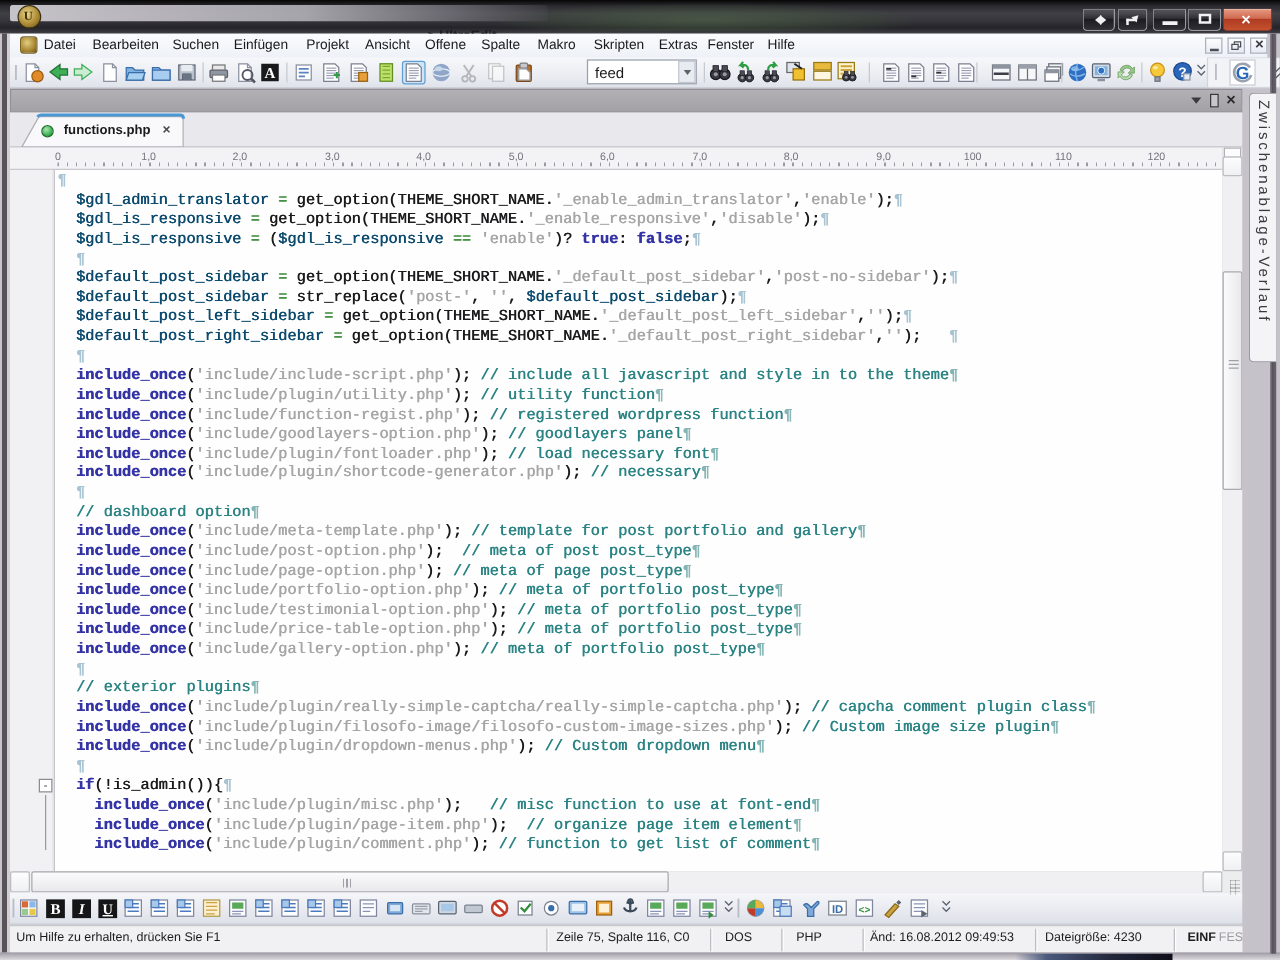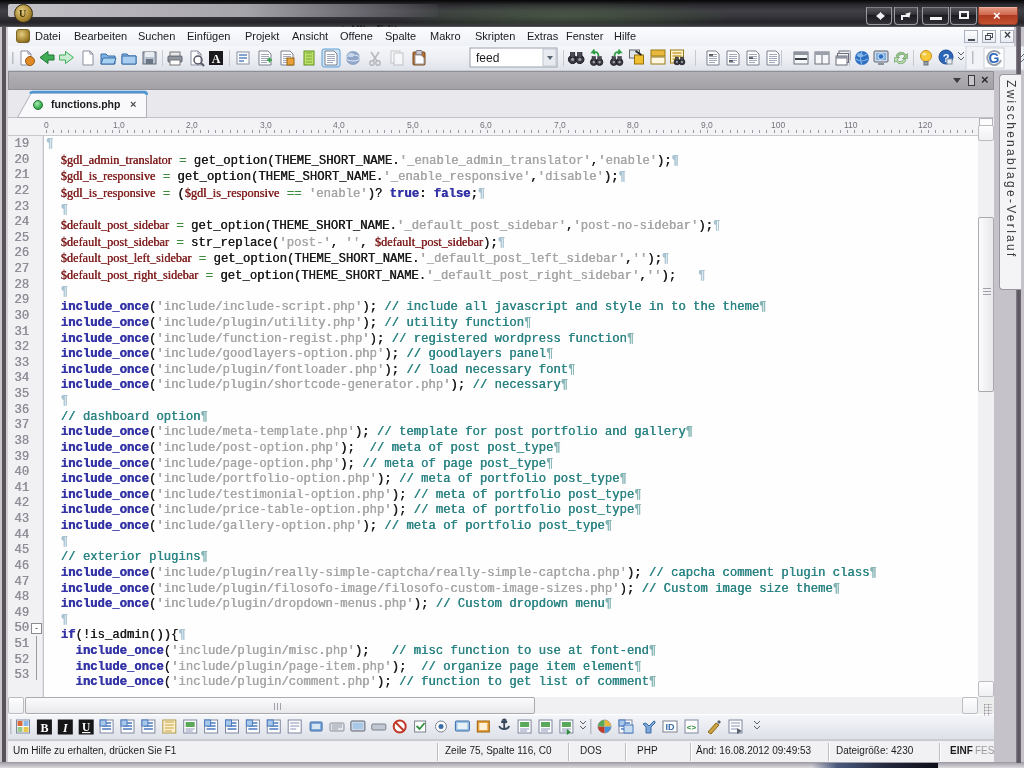--- a/index.html
+++ b/index.html
@@ -36,21 +36,21 @@
 
 #ruler{left:8px;top:118px;width:970px;height:18px;background:#f3f2f5;border-bottom:1px solid #c9c8cd;}
 #ruler .rn{position:absolute;top:2px;font-size:8.5px;color:#73737c;}
 #rticks{left:38px;top:12px;width:928px;height:3px;background:repeating-linear-gradient(to right,#9a9aa4 0 1px,transparent 1px 7.35px);}
 
 #gutter{left:8px;top:136px;width:35px;height:561px;background:#f1f0f3;border-right:1px solid #e2e1e5;}
 #codebg{left:44px;top:136px;width:934px;height:561px;background:#fefefe;}
 pre{margin:0;font-family:"Liberation Mono",monospace;font-size:12.25px;line-height:15.62px;text-shadow:0.4px 0 0 currentColor;}
 #lnums{left:8px;top:137px;width:21px;height:560px;text-align:right;color:#8e8e98;}
 #code{left:46px;top:137px;width:930px;height:560px;color:#1b1b1d;overflow:hidden;}
-.v{color:#7f1d1d;font-family:Liberation Serif, serif;}
+.v{color:#0c4a6e;}
 .k{color:#3434a6;font-weight:bold;}
 .s{color:#a6a6a6;}
 .c{color:#2c8484;}
 .o{color:#3d8c3d;}
 .pm{color:#a8c3d2;}
 .pc{color:#85b4b4;}
 #fold{left:31px;top:623px;width:11px;height:11px;background:#fff;border:1px solid #8a8a90;color:#333;font-size:9px;line-height:9px;text-align:center;}
 #foldline{left:36px;top:636px;width:1px;height:44px;background:#9a9aa0;}
 
 #vsb{left:978px;top:118px;width:16px;height:579px;background:#f0f0f3;}
@@ -370,55 +370,20 @@
     <span class="rn" style="left:472px">6,0</span>
     <span class="rn" style="left:546px">7,0</span>
     <span class="rn" style="left:619px">8,0</span>
     <span class="rn" style="left:693px">9,0</span>
     <span class="rn" style="left:763px">100</span>
     <span class="rn" style="left:836px">110</span>
     <span class="rn" style="left:910px">120</span>
   </div>
   <div id="gutter"></div>
   <div id="codebg"></div>
-  <pre id="lnums">19
-20
-21
-22
-23
-24
-25
-26
-27
-28
-29
-30
-31
-32
-33
-34
-35
-36
-37
-38
-39
-40
-41
-42
-43
-44
-45
-46
-47
-48
-49
-50
-51
-52
-53</pre>
   <pre id="code"><span class="pm">¶</span>
   <span class="v">$gdl_admin_translator</span> <span class="o">=</span> get_option(THEME_SHORT_NAME.<span class="s">'_enable_admin_translator'</span>,<span class="s">'enable'</span>);<span class="pm">¶</span>
   <span class="v">$gdl_is_responsive</span> <span class="o">=</span> get_option(THEME_SHORT_NAME.<span class="s">'_enable_responsive'</span>,<span class="s">'disable'</span>);<span class="pm">¶</span>
   <span class="v">$gdl_is_responsive</span> <span class="o">=</span> (<span class="v">$gdl_is_responsive</span> <span class="o">==</span> <span class="s">'enable'</span>)? <span class="k">true</span>: <span class="k">false</span>;<span class="pm">¶</span>
   <span class="pm">¶</span>
   <span class="v">$default_post_sidebar</span> <span class="o">=</span> get_option(THEME_SHORT_NAME.<span class="s">'_default_post_sidebar'</span>,<span class="s">'post-no-sidebar'</span>);<span class="pm">¶</span>
   <span class="v">$default_post_sidebar</span> <span class="o">=</span> str_replace(<span class="s">'post-'</span>, <span class="s">''</span>, <span class="v">$default_post_sidebar</span>);<span class="pm">¶</span>
   <span class="v">$default_post_left_sidebar</span> <span class="o">=</span> get_option(THEME_SHORT_NAME.<span class="s">'_default_post_left_sidebar'</span>,<span class="s">''</span>);<span class="pm">¶</span>
   <span class="v">$default_post_right_sidebar</span> <span class="o">=</span> get_option(THEME_SHORT_NAME.<span class="s">'_default_post_right_sidebar'</span>,<span class="s">''</span>);   <span class="pm">¶</span>
   <span class="pm">¶</span>
@@ -433,21 +398,21 @@
   <span class="k">include_once</span>(<span class="s">'include/meta-template.php'</span>); <span class="c">// template for post portfolio and gallery</span><span class="pc">¶</span>
   <span class="k">include_once</span>(<span class="s">'include/post-option.php'</span>);  <span class="c">// meta of post post_type</span><span class="pc">¶</span>
   <span class="k">include_once</span>(<span class="s">'include/page-option.php'</span>); <span class="c">// meta of page post_type</span><span class="pc">¶</span>
   <span class="k">include_once</span>(<span class="s">'include/portfolio-option.php'</span>); <span class="c">// meta of portfolio post_type</span><span class="pc">¶</span>
   <span class="k">include_once</span>(<span class="s">'include/testimonial-option.php'</span>); <span class="c">// meta of portfolio post_type</span><span class="pc">¶</span>
   <span class="k">include_once</span>(<span class="s">'include/price-table-option.php'</span>); <span class="c">// meta of portfolio post_type</span><span class="pc">¶</span>
   <span class="k">include_once</span>(<span class="s">'include/gallery-option.php'</span>); <span class="c">// meta of portfolio post_type</span><span class="pc">¶</span>
   <span class="pm">¶</span>
   <span class="c">// exterior plugins</span><span class="pc">¶</span>
   <span class="k">include_once</span>(<span class="s">'include/plugin/really-simple-captcha/really-simple-captcha.php'</span>); <span class="c">// capcha comment plugin class</span><span class="pc">¶</span>
-  <span class="k">include_once</span>(<span class="s">'include/plugin/filosofo-image/filosofo-custom-image-sizes.php'</span>); <span class="c">// Custom image size theme</span><span class="pc">¶</span>
+  <span class="k">include_once</span>(<span class="s">'include/plugin/filosofo-image/filosofo-custom-image-sizes.php'</span>); <span class="c">// Custom image size plugin</span><span class="pc">¶</span>
   <span class="k">include_once</span>(<span class="s">'include/plugin/dropdown-menus.php'</span>); <span class="c">// Custom dropdown menu</span><span class="pc">¶</span>
   <span class="pm">¶</span>
   <span class="k">if</span>(!is_admin()){<span class="pm">¶</span>
     <span class="k">include_once</span>(<span class="s">'include/plugin/misc.php'</span>);   <span class="c">// misc function to use at font-end</span><span class="pc">¶</span>
     <span class="k">include_once</span>(<span class="s">'include/plugin/page-item.php'</span>);  <span class="c">// organize page item element</span><span class="pc">¶</span>
     <span class="k">include_once</span>(<span class="s">'include/plugin/comment.php'</span>); <span class="c">// function to get list of comment</span><span class="pc">¶</span></pre>
   <div id="fold">-</div>
   <div id="foldline"></div>
   <div id="vsb">
     <div id="vsplit"></div>

